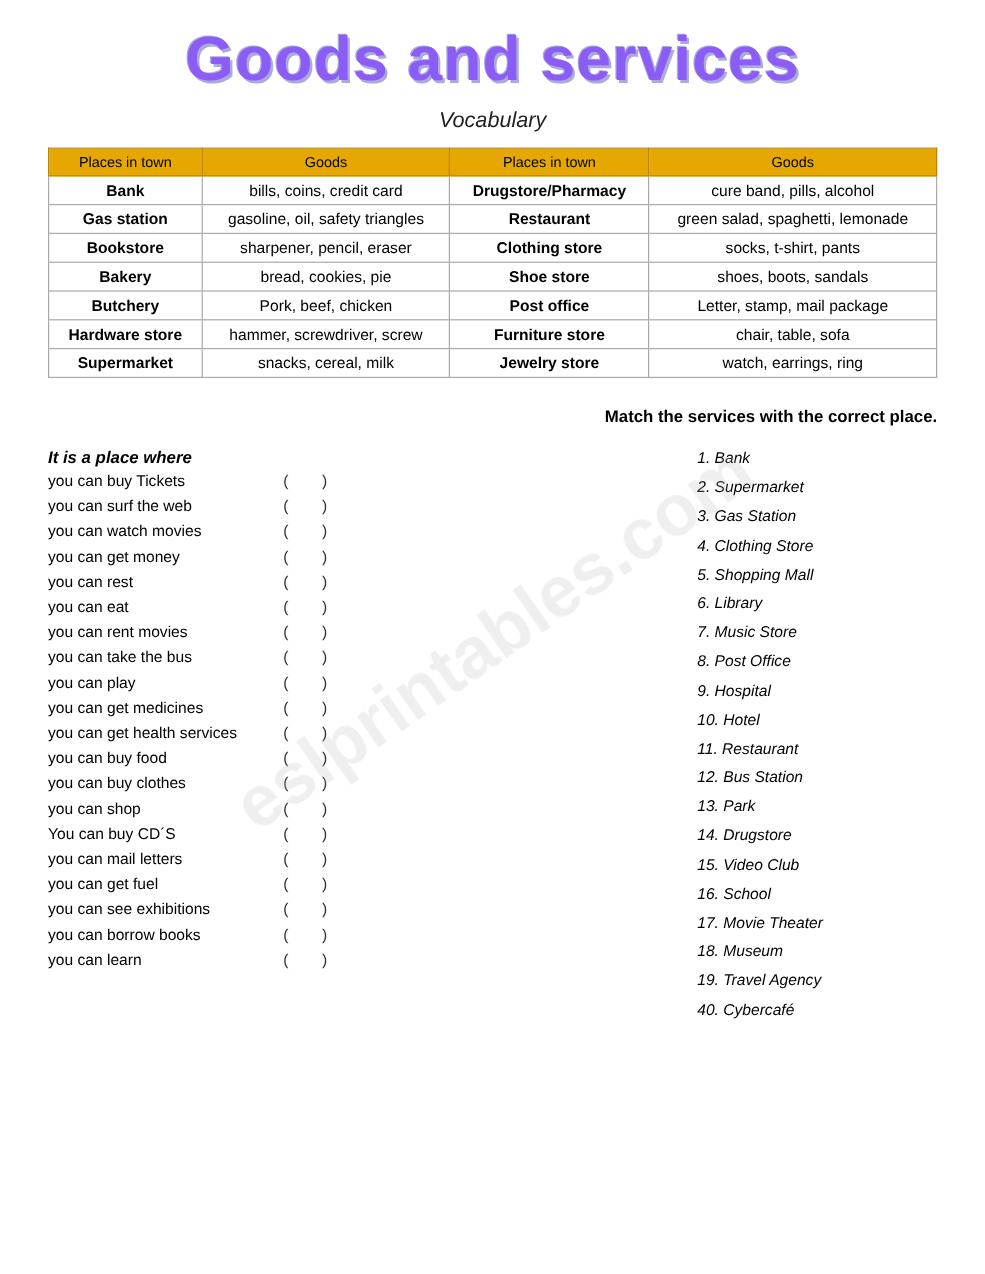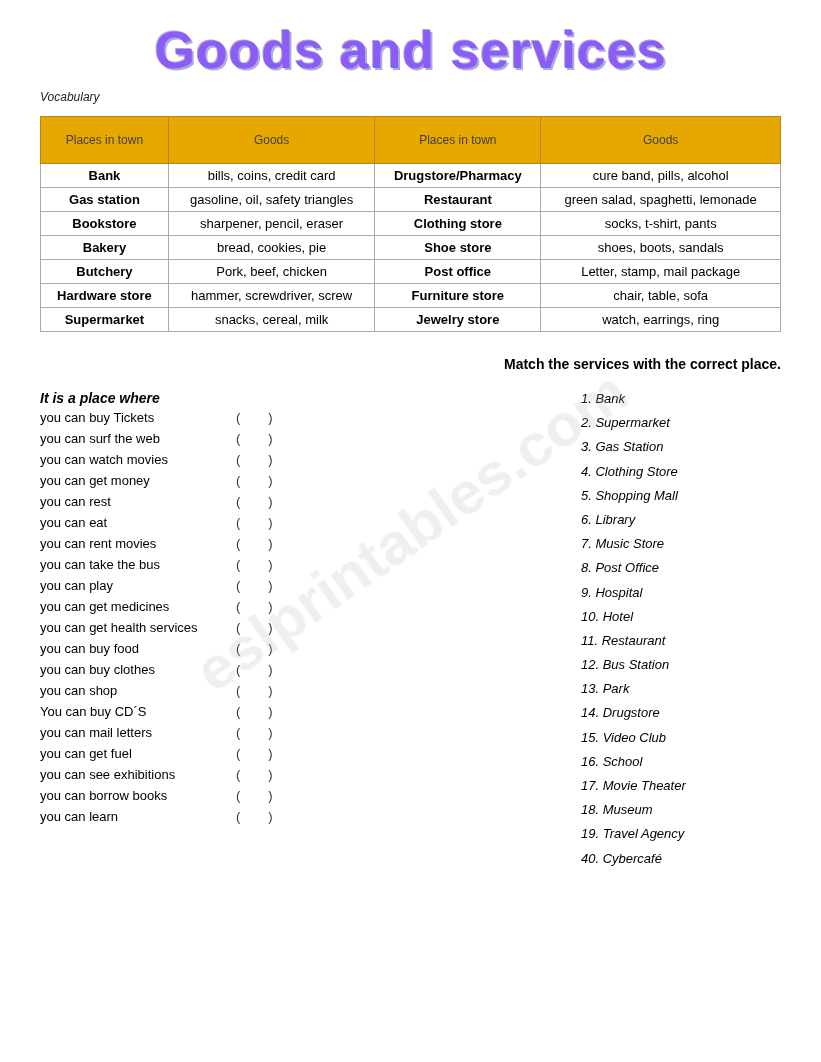--- a/index.html
+++ b/index.html
@@ -14,37 +14,37 @@
       text-align: center;
       font-size: 52px;
       font-weight: 900;
       color: #8b5cf6;
       letter-spacing: 1px;
       text-shadow: 2px 2px 0 #aaaadd, -1px -1px 0 #aaaadd;
       margin-bottom: 10px;
       font-family: Impact, Arial Black, sans-serif;
     }
     .vocab-title {
-      text-align: left;
-      font-size: 12px;
+      text-align: center;
+      font-size: 18px;
       font-style: italic;
       margin-bottom: 12px;
       color: #222;
     }
     .vocab-table {
       width: 100%;
       border-collapse: collapse;
       margin-bottom: 24px;
       font-size: 13px;
     }
     .vocab-table th {
       background: #e6a800;
-      color: #404040;
+      color: #000000;
       border: 1px solid #b8860b;
-      padding: 16px 8px;
+      padding: 4px 8px;
       font-weight: normal;
       font-size: 12px;
     }
     .vocab-table td {
       border: 1px solid #aaa;
       padding: 4px 8px;
       text-align: center;
     }
     .vocab-table td.bold-cell {
       font-weight: bold;

